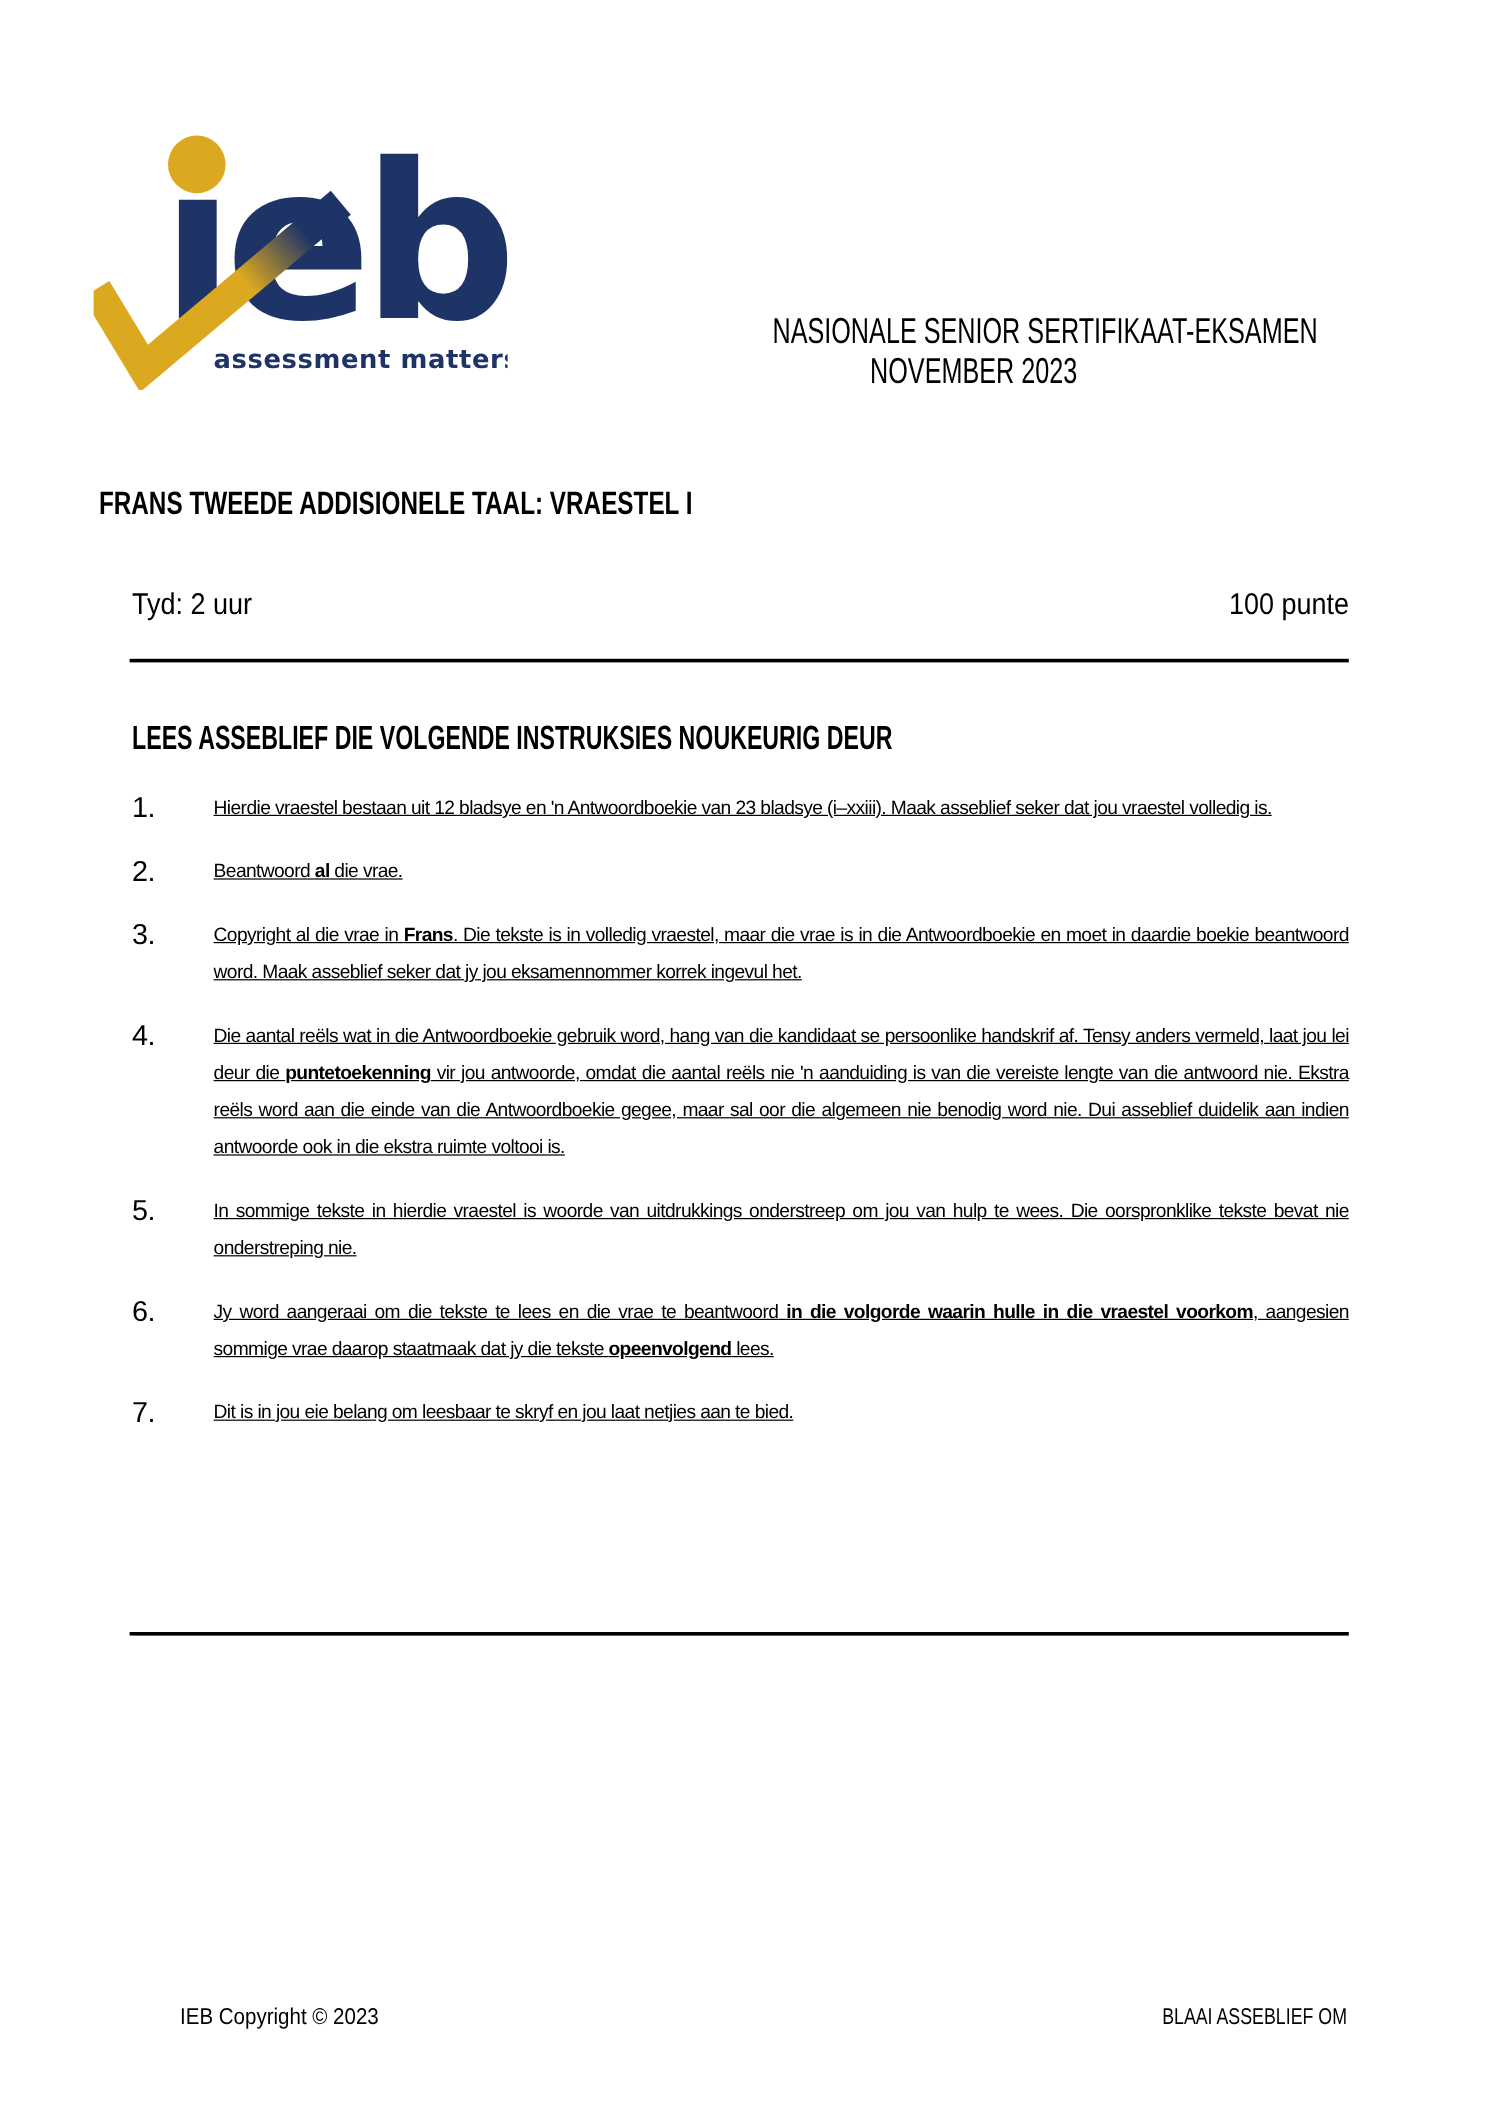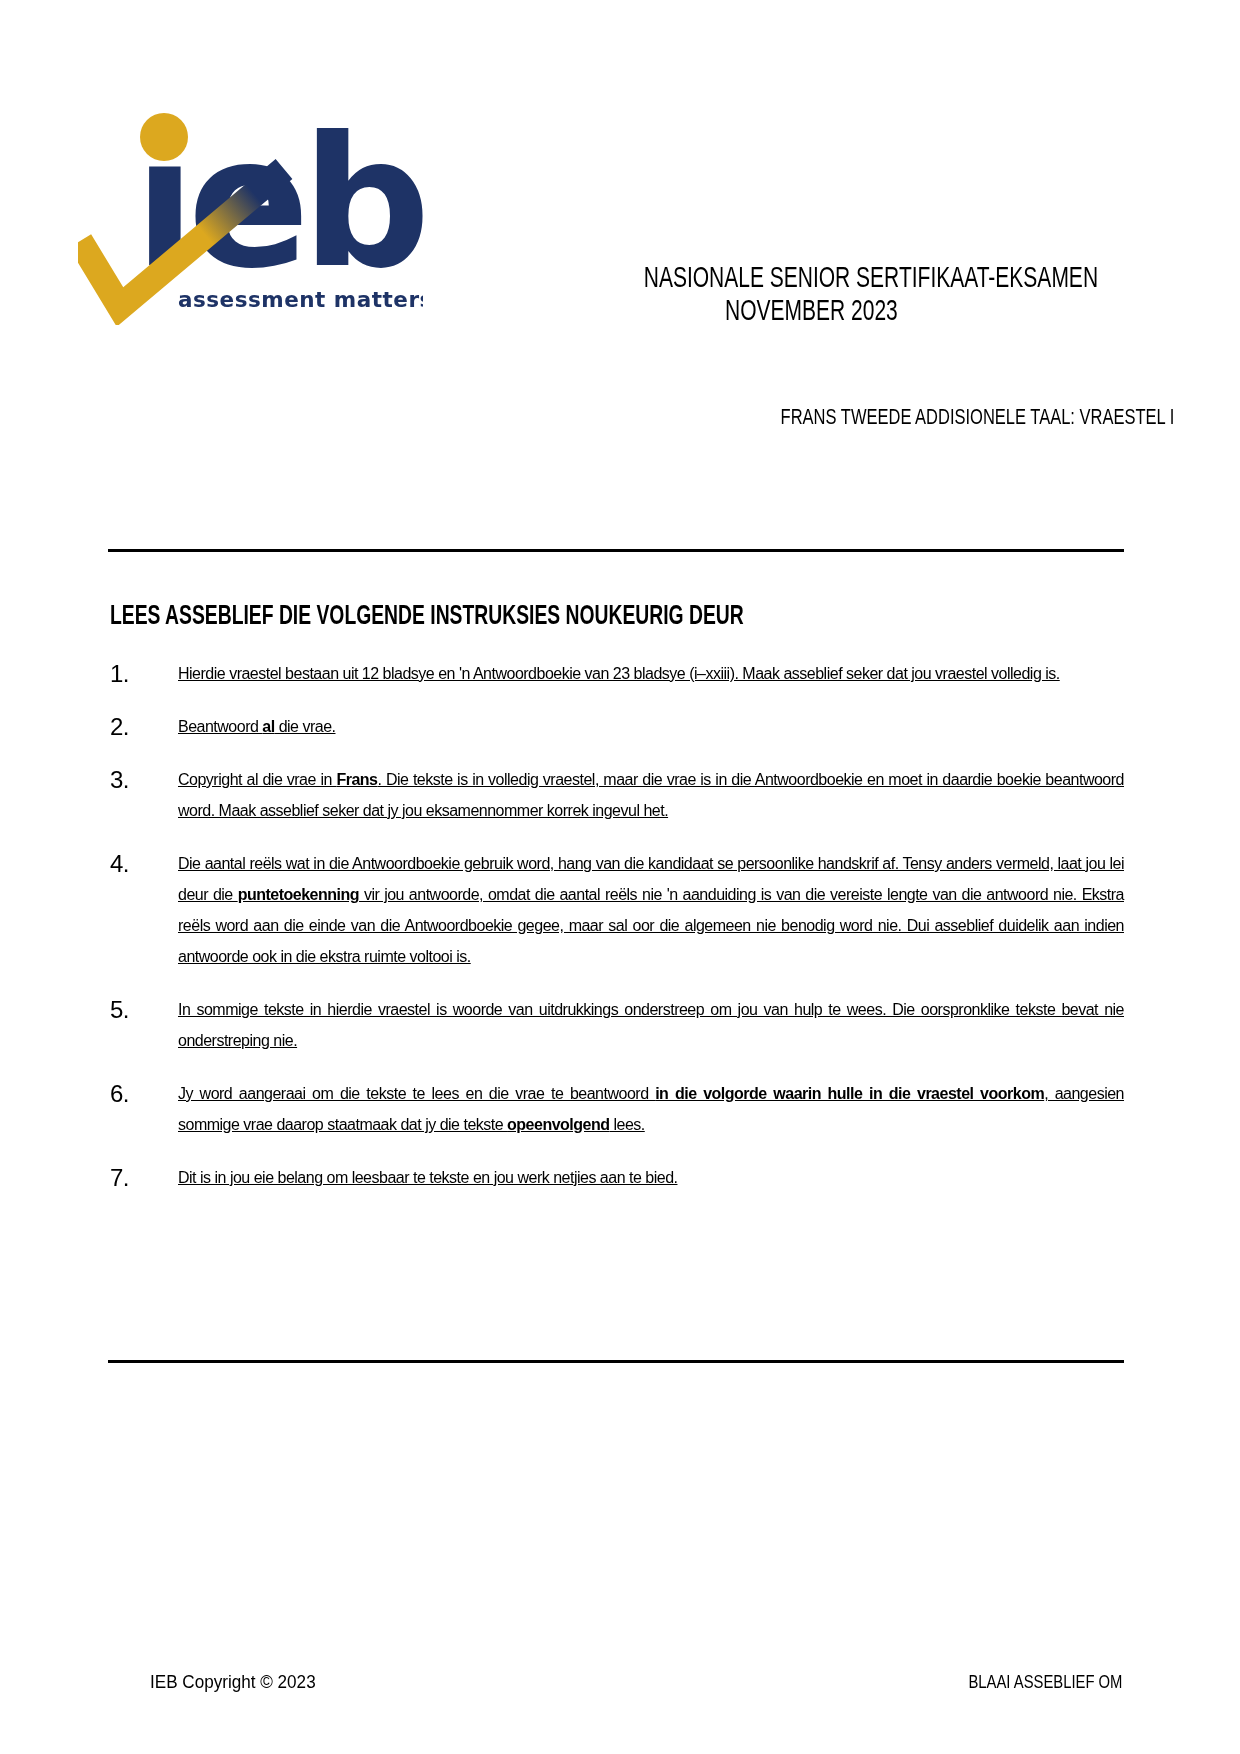--- a/index.html
+++ b/index.html
@@ -16,21 +16,21 @@
   
   .header-block {
     position:absolute; top:260px; right:116px; width:700px;
     text-align:center; font-size:30px; line-height:33px; white-space:nowrap;
   }
   .hdr-line span { display:inline-block; transform:scaleX(0.70); transform-origin:100% 50%; white-space:nowrap; }
 
   
   .title-row {
     position:absolute; top:404px; left:0; width:100%;
-    text-align:right; font-weight:normal; font-size:22px; white-space:nowrap;
+    text-align:left; font-weight:bold; font-size:27px; white-space:nowrap;
   }
   .title-row span { display:inline-block; transform:scaleX(0.75); transform-origin:50% 50%; }
 
   
   .meta-row {
     position:absolute; top:490px; left:110px; right:116px;
     display:flex; justify-content:space-between; font-size:25px;
   }
   .meta-row .left  { display:inline-block; transform:scaleX(0.90); transform-origin:0 50%; white-space:nowrap; }
   .meta-row .right { display:inline-block; transform:scaleX(0.90); transform-origin:100% 50%; white-space:nowrap; }
@@ -85,20 +85,24 @@
     </div>
     <div class="hdr-line">
       <span>NOVEMBER 2023</span>
     </div>
   </div>
 
   <div class="title-row">
     <span>FRANS TWEEDE ADDISIONELE TAAL: VRAESTEL I</span>
   </div>
 
+  <div class="meta-row">
+    <span class="left">Tyd: 2 uur</span>
+    <span class="right">100 punte</span>
+  </div>
 
   <div class="rule rule-top"></div>
 
   <div class="instructions">
     <h2 class="inst-heading">
       <span>LEES ASSEBLIEF DIE VOLGENDE INSTRUKSIES NOUKEURIG DEUR</span>
     </h2>
     <div id="instructions-list" class="inst-list">
         <div class="inst-item">
           <div class="inst-num">1.</div>
@@ -119,21 +123,21 @@
         <div class="inst-item">
           <div class="inst-num">5.</div>
           <div class="inst-text"><span>In sommige tekste in hierdie vraestel is woorde van uitdrukkings onderstreep om jou van hulp te wees. Die oorspronklike tekste bevat nie onderstreping nie.</span></div>
         </div>
         <div class="inst-item">
           <div class="inst-num">6.</div>
           <div class="inst-text"><span>Jy word aangeraai om die tekste te lees en die vrae te beantwoord </span><span class="b">in die volgorde waarin hulle in die vraestel voorkom</span><span>, aangesien sommige vrae daarop staatmaak dat jy die tekste </span><span class="b">opeenvolgend</span><span> lees.</span></div>
         </div>
         <div class="inst-item">
           <div class="inst-num">7.</div>
-          <div class="inst-text"><span>Dit is in jou eie belang om leesbaar te tekste en jou werk netjies aan te bied.</span></div>
+          <div class="inst-text"><span>Dit is in jou eie belang om leesbaar te skryf en jou laat netjies aan te bied.</span></div>
         </div>
       </div>
   </div>
 
   <div class="rule rule-bottom"></div>
 
   <div class="footer">
     <span class="left">IEB Copyright © 2023</span>
     <span class="right">BLAAI ASSEBLIEF OM</span>
   </div>

